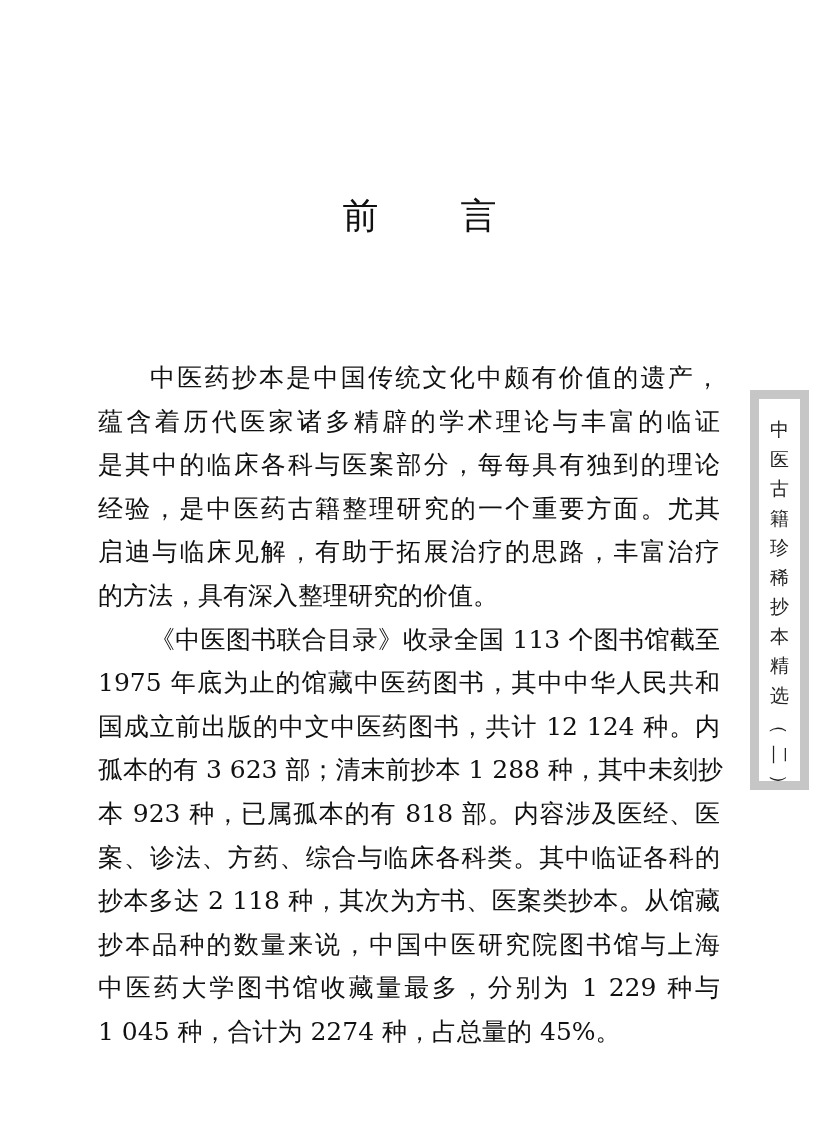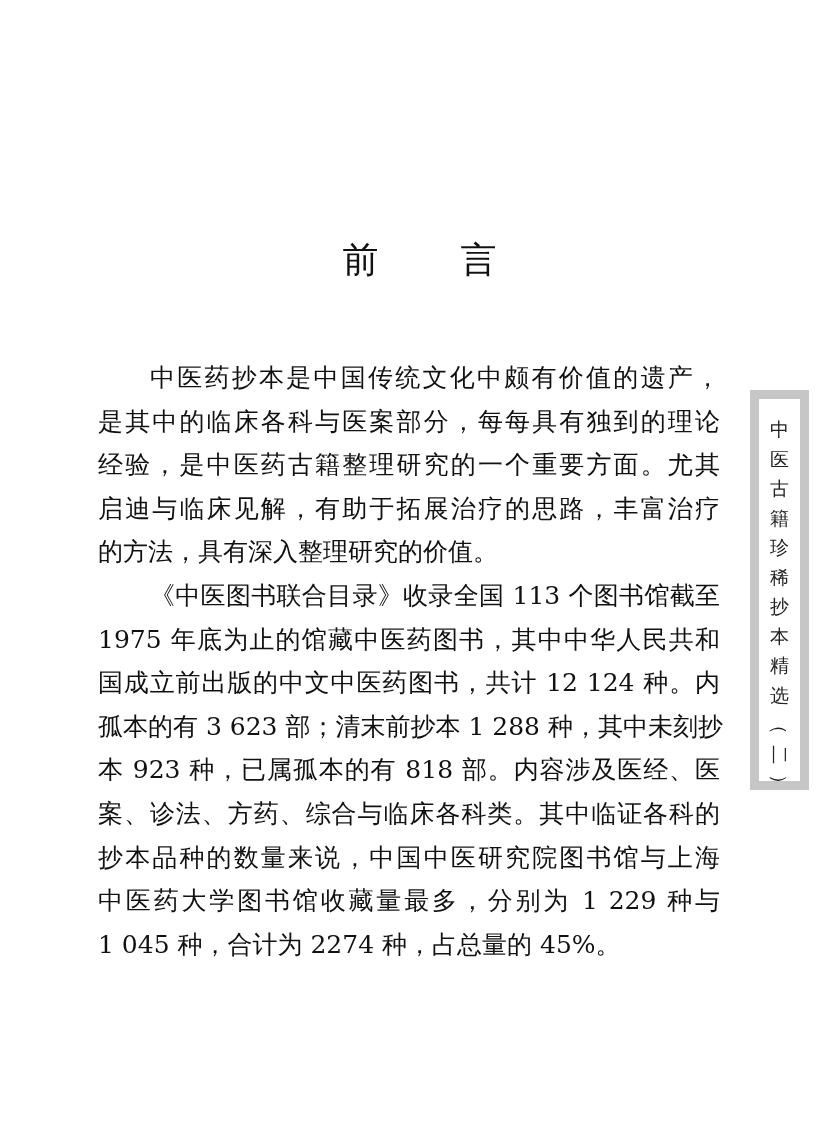--- a/index.html
+++ b/index.html
@@ -2,21 +2,21 @@
 <html><head>
 <meta charset="utf-8">
 <style>
   html, body { margin: 0; padding: 0; }
   body {
     width: 839px; height: 1122px; background: #ffffff; position: relative; overflow: hidden;
     font-family: "DejaVu Serif", "Liberation Serif", serif; color: #111111;
   }
   .title {
     position: absolute; top: 192px; left: 0; width: 839px; text-align: center;
-    font-size: 36px; line-height: 48px; letter-spacing: 0; margin-top: 44px;
+    font-size: 36px; line-height: 48px; letter-spacing: 0;
   }
   .title span { display: inline-block; }
   .title .gap { width: 82px; }
   .body-text {
     position: absolute; left: 98px; top: 356px; width: 622px;
   }
   .line {
     height: 43.6px; line-height: 43.6px; font-size: 25px; white-space: nowrap;
     text-align: justify; text-align-last: justify; letter-spacing: 0;
   }
@@ -39,32 +39,34 @@
 </head>
 <body>
 
 <div class="title">
   <span>前</span><span class="gap"></span><span>言</span>
 </div>
 
 <div class="body-text">
   <div>
     <div class="line indent">中医药抄本是中国传统文化中颇有价值的遗产，</div>
+    <div class="line">蕴含着历代医家诸多精辟的学术理论与丰富的临证</div>
     <div class="line">是其中的临床各科与医案部分，每每具有独到的理论</div>
     <div class="line">经验，是中医药古籍整理研究的一个重要方面。尤其</div>
     <div class="line">启迪与临床见解，有助于拓展治疗的思路，丰富治疗</div>
     <div class="line last">的方法，具有深入整理研究的价值。</div>
   </div>
   <div>
     <div class="line indent">《中医图书联合目录》收录全国 113 个图书馆截至</div>
     <div class="line">1975 年底为止的馆藏中医药图书，其中中华人民共和</div>
     <div class="line">国成立前出版的中文中医药图书，共计 12 124 种。内</div>
     <div class="line">孤本的有 3 623 部；清末前抄本 1 288 种，其中未刻抄</div>
     <div class="line">本 923 种，已属孤本的有 818 部。内容涉及医经、医</div>
     <div class="line">案、诊法、方药、综合与临床各科类。其中临证各科的</div>
+    <div class="line">抄本多达 2 118 种，其次为方书、医案类抄本。从馆藏</div>
     <div class="line">抄本品种的数量来说，中国中医研究院图书馆与上海</div>
     <div class="line">中医药大学图书馆收藏量最多，分别为 1 229 种与</div>
     <div class="line last">1 045 种，合计为 2274 种，占总量的 45%。</div>
   </div>
 </div>
 
 <div class="side-tab">
   <div class="col">
     <span class="ch">中</span>
     <span class="ch">医</span>

